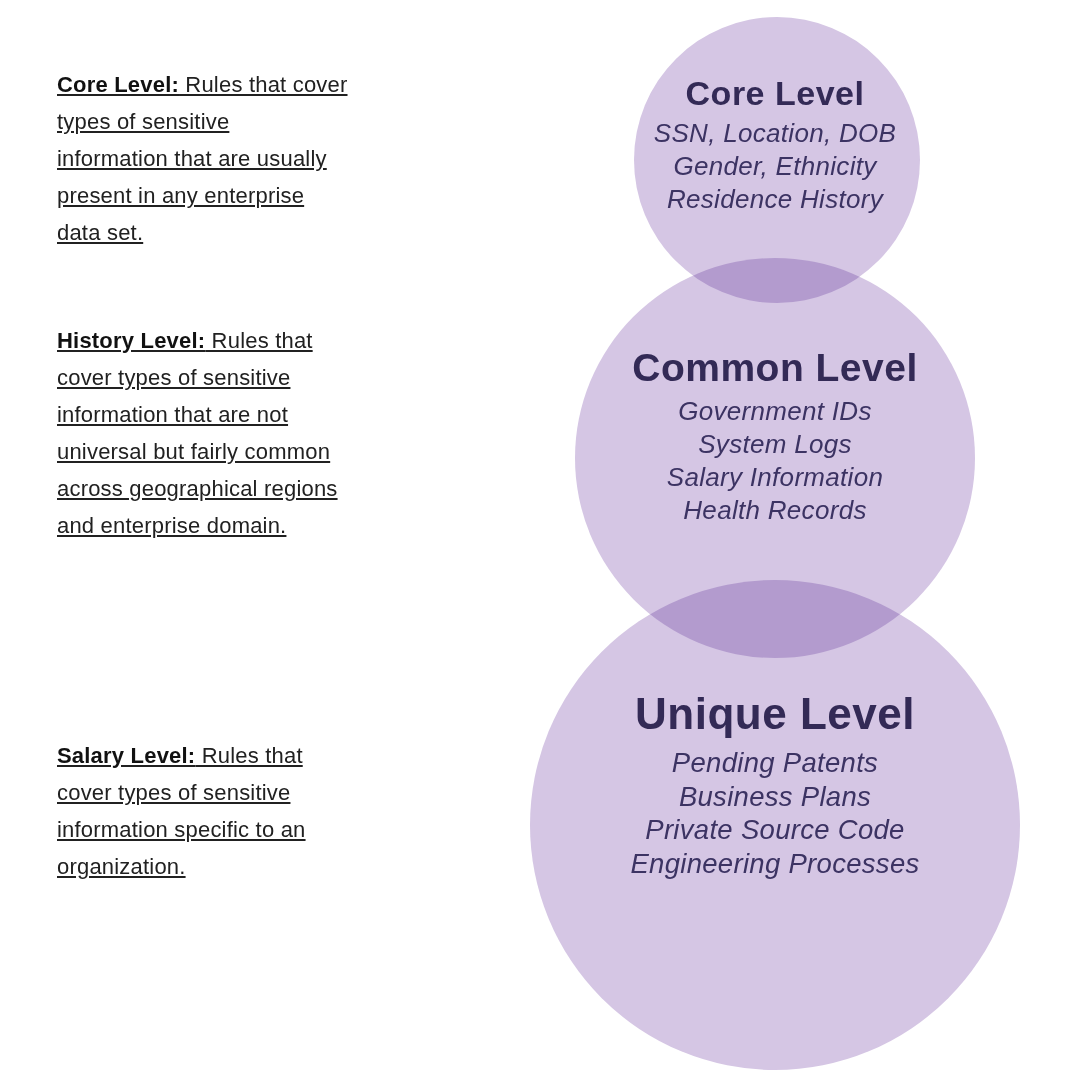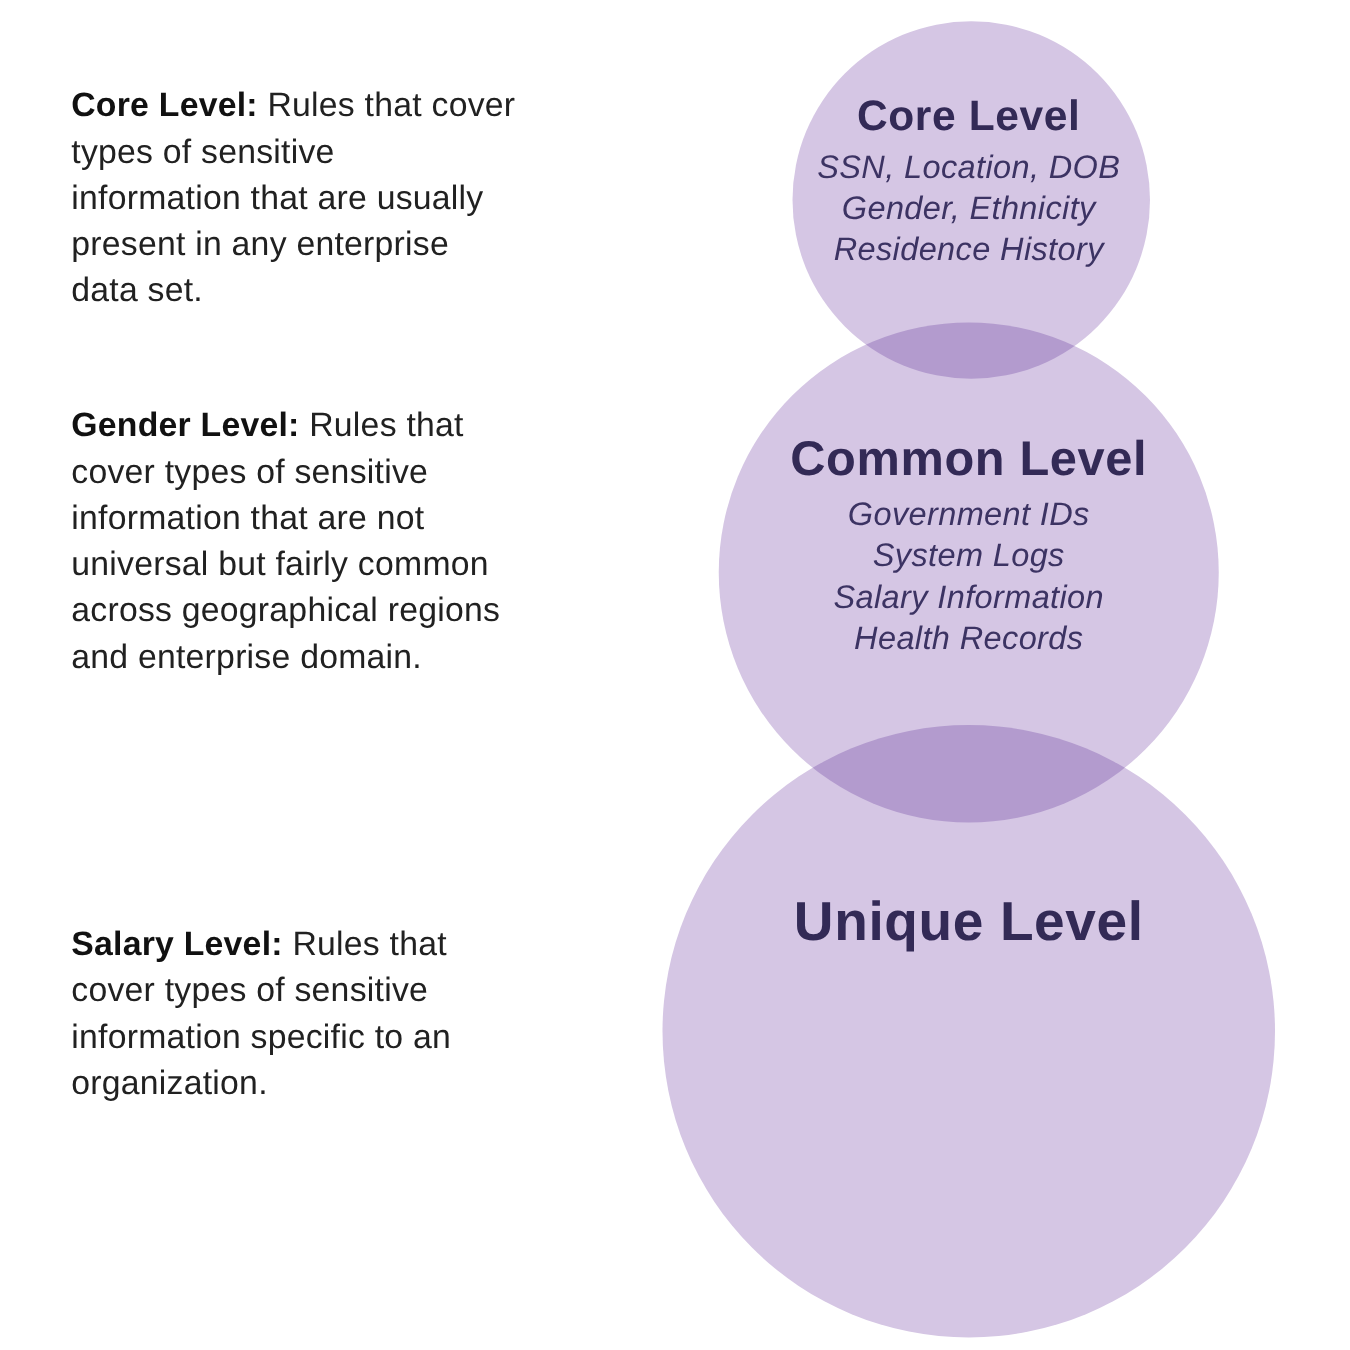--- a/index.html
+++ b/index.html
@@ -18,22 +18,22 @@
     position:relative;overflow:hidden;
   }
   .canvas{position:absolute;inset:0;width:1080px;height:1080px;}
   .venn{position:absolute;left:0;top:0;width:1080px;height:1080px;}
   .venn-circle{fill:var(--circle-fill);}
   .venn-overlap{fill:var(--circle-overlap);}
 
   
   .desc{
     position:absolute;left:57px;width:430px;
-    font-size:27px;line-height:37px;
-    color:var(--body-text);letter-spacing:.2px;
+    font-size:22px;line-height:37px;
+    color:var(--body-text);letter-spacing:.2px;text-decoration:underline;
   }
   .desc-label{font-weight:700;color:#111;}
   .desc-text{white-space:pre-line;}
   .desc.core{top:66px;}
   .desc.common{top:322px;}
   .desc.unique{top:737px;}
 
   
   .circle-label{
     position:absolute;left:775px;transform:translateX(-50%);
@@ -47,21 +47,21 @@
     white-space:pre-line;letter-spacing:.3px;
   }
   .circle-label.core{top:73px;}
   .circle-label.core .circle-title{font-size:34px;line-height:41px;margin-bottom:3px;}
   .circle-label.core .circle-items{font-size:26px;line-height:33px;}
 
   .circle-label.common{top:344px;}
   .circle-label.common .circle-title{font-size:39px;line-height:47px;margin-bottom:4px;}
   .circle-label.common .circle-items{font-size:26px;line-height:33px;}
 
-  .circle-label.unique{top:712px;text-align:center;}
+  .circle-label.unique{top:688px;text-align:center;}
   .circle-label.unique .circle-title{font-size:44px;line-height:52px;margin-bottom:6px;}
   .circle-label.unique .circle-items{font-size:27.5px;line-height:33.5px;}
 </style>
 </head>
 <body>
 
 <div class="canvas">
 
   <svg class="venn" viewBox="0 0 1080 1080" aria-hidden="true">
     <defs>
@@ -80,21 +80,21 @@
   </svg>
 
   <p class="desc core">
     <span class="desc-label">Core Level:</span><span class="desc-text"> Rules that cover
 types of sensitive
 information that are usually
 present in any enterprise
 data set.</span>
   </p>
   <p class="desc common">
-    <span class="desc-label">Gender Level:</span><span class="desc-text"> Rules that
+    <span class="desc-label">History Level:</span><span class="desc-text"> Rules that
 cover types of sensitive
 information that are not
 universal but fairly common
 across geographical regions
 and enterprise domain.</span>
   </p>
   <p class="desc unique">
     <span class="desc-label">Salary Level:</span><span class="desc-text"> Rules that
 cover types of sensitive
 information specific to an
@@ -111,15 +111,19 @@
 
   <div class="circle-label core">
     <div class="circle-title">Core Level</div>
     <div class="circle-items">SSN, Location, DOB
 Gender, Ethnicity
 Residence History</div>
   </div>
 
   <div class="circle-label unique">
     <div class="circle-title">Unique Level</div>
+    <div class="circle-items">Pending Patents
+Business Plans
+Private Source Code
+Engineering Processes</div>
   </div>
 
 </div>
 
 </body></html>

